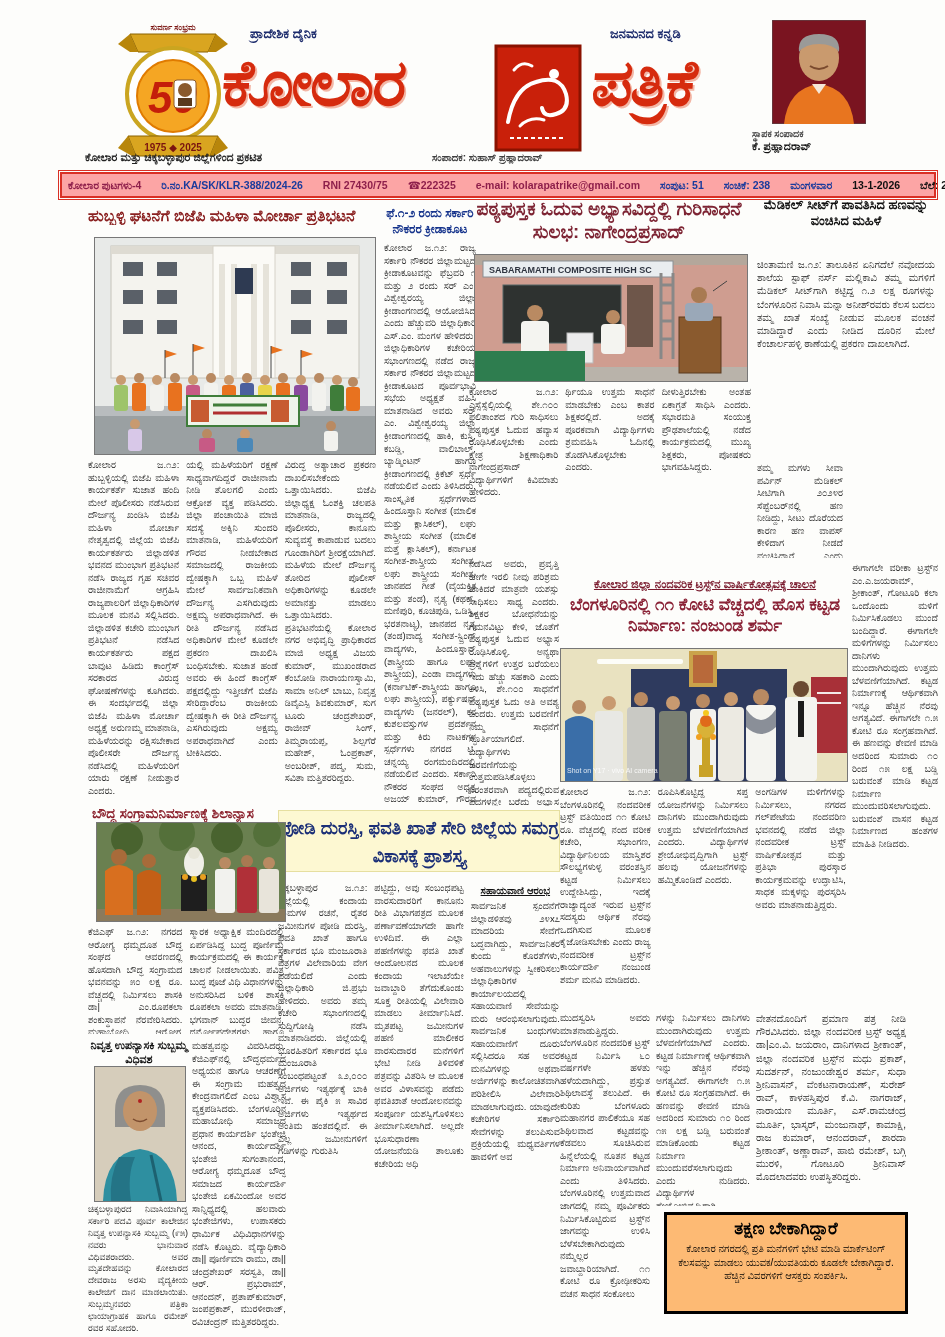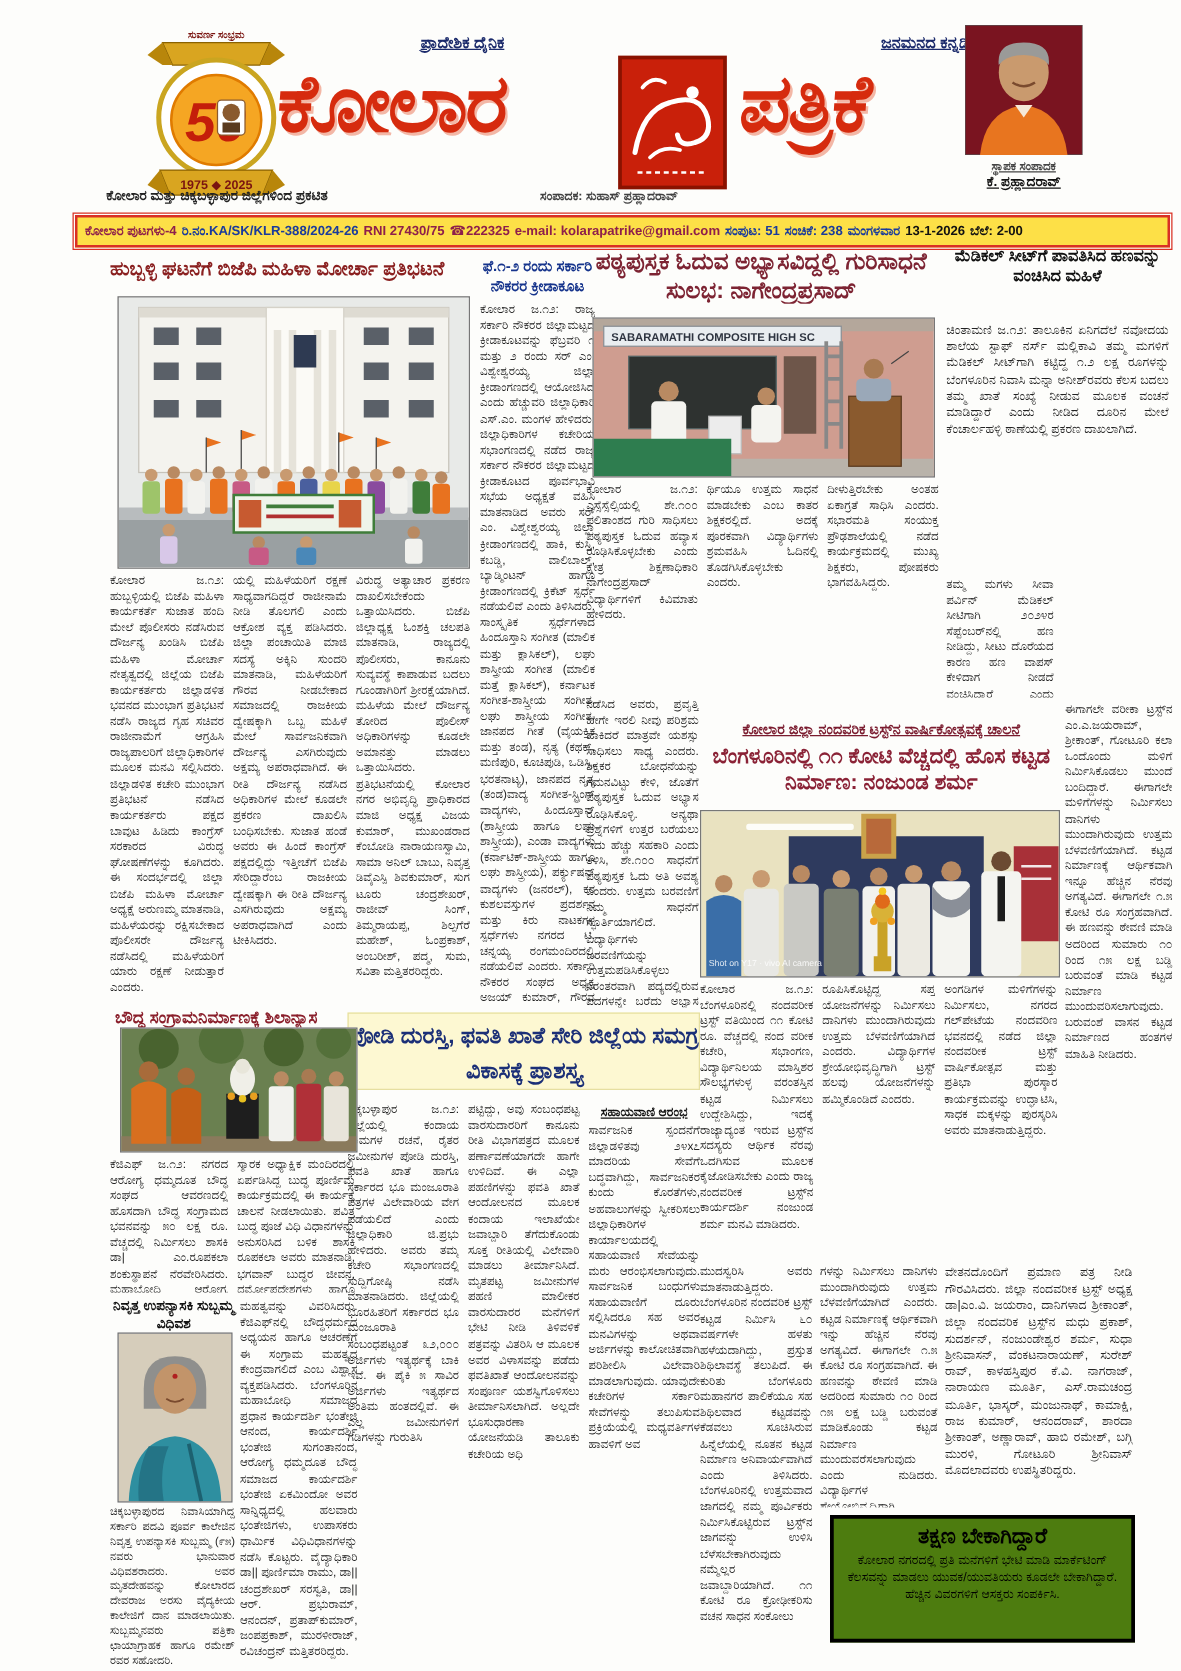--- a/index.html
+++ b/index.html
@@ -1,30 +1,30 @@
 <!DOCTYPE html>
 <html><head>
 <meta charset="utf-8">
 <style>
   html,body{margin:0;padding:0;background:#e8e8e4;}
   #page{position:relative;width:945px;height:1337px;background:#fdfdfb;margin:0 auto;overflow:hidden;
         font-family:"Liberation Sans","DejaVu Sans",sans-serif;}
   .abs{position:absolute;}
-  .ctr{text-align:center;text-decoration:underline;}
+  .ctr{text-align:left;}
   
   .tagline{font-size:13px;font-weight:bold;color:#1b2a6b;}
   .mast-title{font-weight:bold;color:#d62b0e;font-size:64px;letter-spacing:-2px;
               transform:skewX(-4deg);text-shadow:2px 2px 0 #f3b7a6;white-space:nowrap;}
   .publine{font-size:11px;font-weight:bold;color:#222;}
   .editorline{font-size:10px;font-weight:bold;color:#404040;}
   .founder-label{font-size:9.5px;font-weight:bold;color:#444;}
   .founder-name{font-size:11px;font-weight:bold;color:#111;}
   
   #infobar{left:60px;top:172px;width:876px;height:26px;border:2px solid #d93025;outline:1px solid #d93025;outline-offset:1px;
-           display:flex;align-items:center;gap:4px;padding:0 6px;box-sizing:border-box;background:#fde047;white-space:nowrap;}
+           display:flex;align-items:center;gap:20px;padding:0 6px;box-sizing:border-box;background:#fca5a5;white-space:nowrap;}
   #infobar span{font-size:10.5px;font-weight:bold;}
   .seg-m{color:#8e1f4b;} .seg-b{color:#1a3b9c;} .seg-k{color:#111;}
   
   .hl{font-weight:bold;line-height:1.25;overflow:hidden;}
   .hl-a{color:#8a2020;font-size:15.5px;white-space:nowrap;}
   .hl-b{color:#16348c;font-size:12px;text-align:center;line-height:1.3;}
   .hl-c{color:#7d2433;font-size:18.5px;text-align:center;}
   .hl-d{color:#101010;font-size:13px;text-align:center;}
   .hl-e{color:#8a2236;font-size:17px;text-align:center;}
   .kicker{color:#7a1b2e;font-size:11.5px;font-weight:bold;text-align:center;text-decoration:underline;}
@@ -33,21 +33,21 @@
   .hl-i{color:#111;font-size:11px;text-align:center;line-height:1.3;}
   
   .bodytext{font-size:9.5px;line-height:1.32;color:#222;text-align:justify;overflow:hidden;word-break:break-word;}
   .cols3{display:flex;gap:7px;}
   .cols3>div{flex:1;overflow:hidden;}
   .cols2{display:flex;gap:7px;}
   .cols2>div{flex:1;overflow:hidden;}
   .subhead{font-size:10px;font-weight:bold;text-decoration:underline;color:#111;text-align:center;margin:3px 0;}
   .photo{border:1px solid #777;background:#ddd;}
   
-  #adbox{border:3px solid #000;background:#4d7c0f;box-sizing:border-box;padding:4px 6px;text-align:center;}
+  #adbox{border:3px solid #000;background:#fdba74;box-sizing:border-box;padding:4px 6px;text-align:center;}
   #adbox .ad-title{font-size:17px;font-weight:bold;color:#000;}
   #adbox .ad-body{font-size:10px;color:#000;line-height:1.35;margin-top:3px;}
   #adbox .ad-phone-row{margin-top:3px;font-weight:bold;}
   #adbox .ad-phone-label{font-size:13px;} #adbox .ad-phone{font-size:20px;letter-spacing:1px;}
   svg text{font-family:"Liberation Sans","DejaVu Sans",sans-serif;}
 </style>
 </head>
 <body>
 
 <div id="page">

